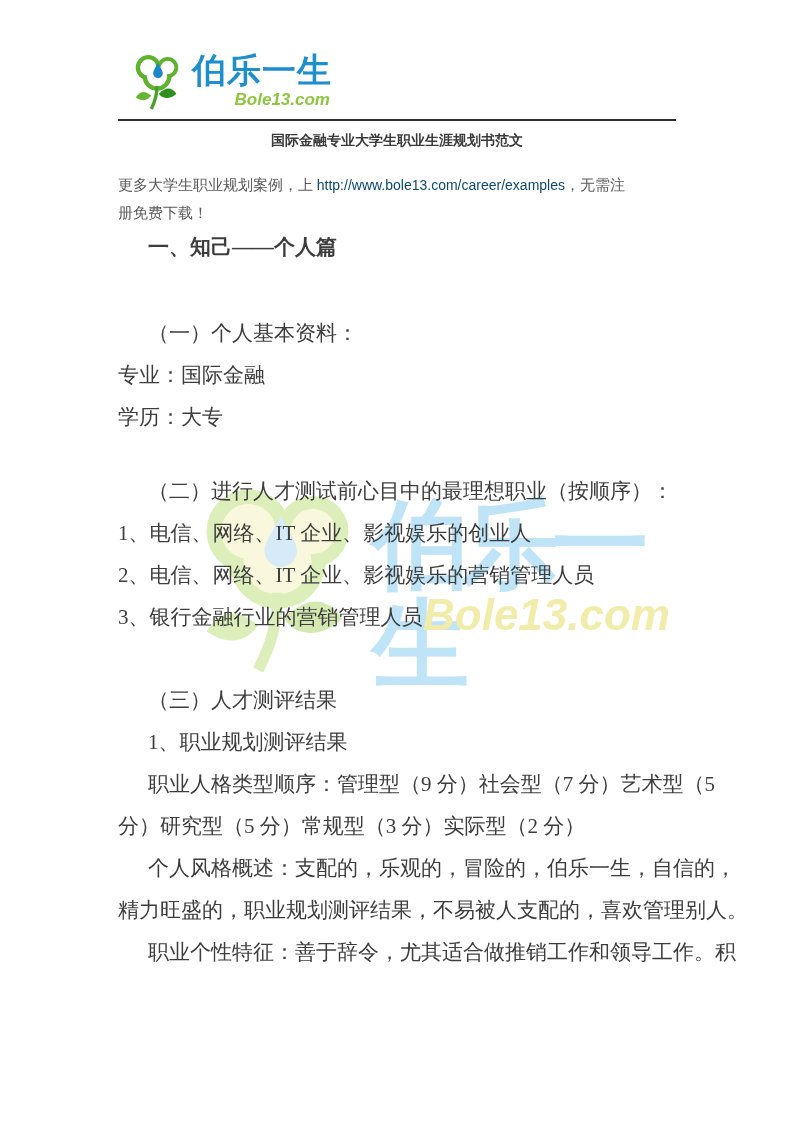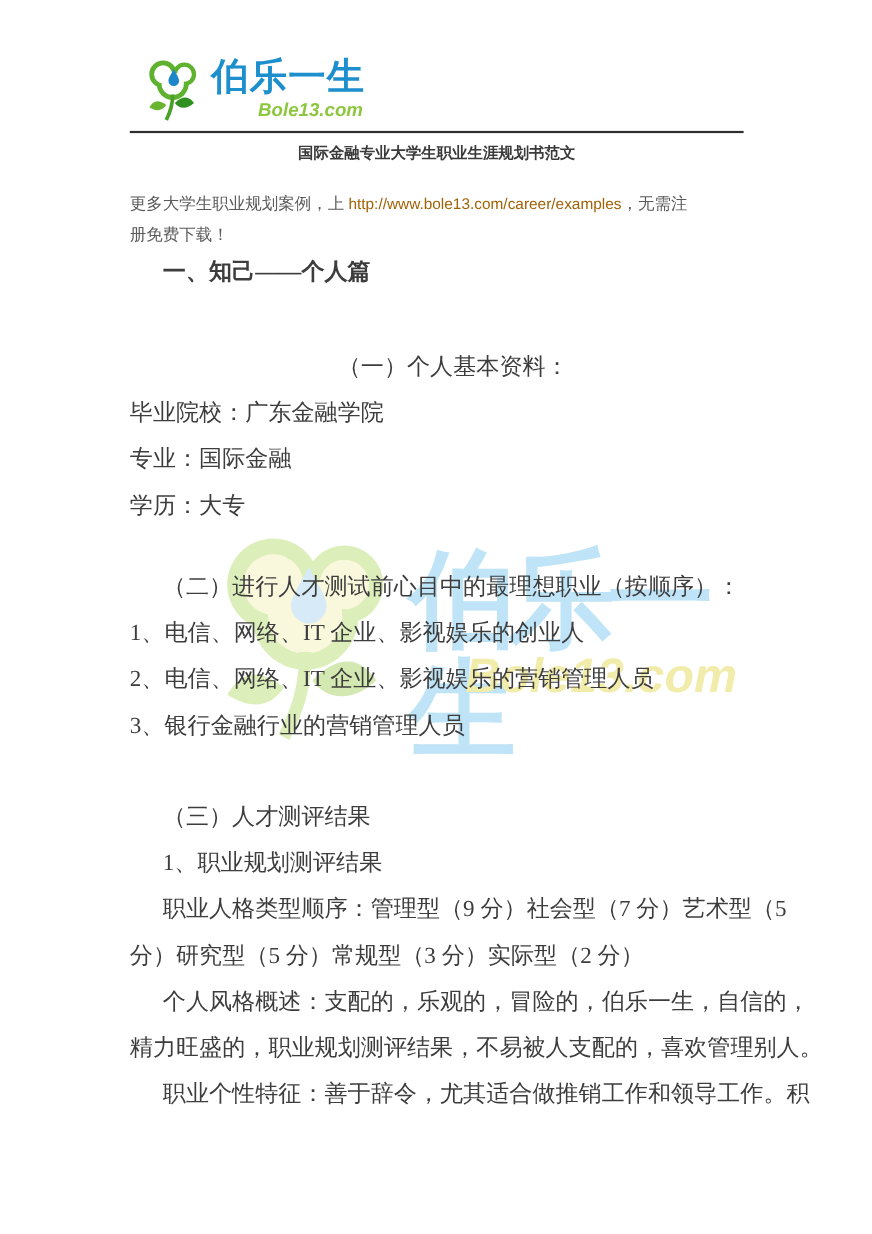--- a/index.html
+++ b/index.html
@@ -31,28 +31,28 @@
     position:absolute;left:118px;top:127px;width:558px;
     text-align:center;font-size:14px;font-weight:bold;line-height:28px;
     color:#3a3a3a;z-index:2;
   }
   .intro{
     position:absolute;left:118px;top:171px;width:560px;
     font-size:15px;line-height:28px;color:#5a5a5a;z-index:2;
   }
   .intro .url{
     font-family:"Liberation Sans","DejaVu Sans",sans-serif;
-    font-size:14px;color:#a16207;text-decoration:none;
+    font-size:14px;color:#0c4a6e;text-decoration:none;
   }
   
   .content{position:absolute;left:118px;top:226px;width:558px;z-index:2;}
   .line{font-size:21px;line-height:42px;white-space:nowrap;}
   .indent{padding-left:30px;}
   .bold{font-weight:bold;}
-  .gap-a{margin-top:44px;text-align:center;}
+  .gap-a{margin-top:44px;}
   .gap-b{margin-top:32px;}
   .gap-c{margin-top:41px;}
   
   .watermark{position:absolute;left:160px;top:483px;width:560px;height:200px;z-index:0;pointer-events:none;}
   .wm-tree{position:absolute;left:0;top:0;width:235px;height:200px;opacity:.85;}
   .wm-cn{
     position:absolute;left:212px;top:12px;
     font-family:"Liberation Sans","DejaVu Sans",sans-serif;
     font-weight:bold;font-size:97px;line-height:100px;letter-spacing:-7px;
     color:#bfe4f7;
@@ -110,21 +110,20 @@
   <div class="doc-title">国际金融专业大学生职业生涯规划书范文</div>
 
   <div class="intro">
     <span>更多大学生职业规划案例，上 </span><a class="url" href="#">http://www.bole13.com/career/examples</a><span>，无需注</span><br>
     <span>册免费下载！</span>
   </div>
 
   <div class="content">
     <div class="line indent bold">一、知己——个人篇</div>
     <div class="line indent gap-a">（一）个人基本资料：</div>
-    <div class="line">毕业院校：广东金融学院</div>
     <div class="line">专业：国际金融</div>
     <div class="line">学历：大专</div>
     <div class="line indent gap-b">（二）进行人才测试前心目中的最理想职业（按顺序）：</div>
     <div class="line">1、电信、网络、IT 企业、影视娱乐的创业人</div>
     <div class="line">2、电信、网络、IT 企业、影视娱乐的营销管理人员</div>
     <div class="line">3、银行金融行业的营销管理人员</div>
     <div class="line indent gap-c">（三）人才测评结果</div>
     <div class="line indent">1、职业规划测评结果</div>
     <div class="line indent">职业人格类型顺序：管理型（9 分）社会型（7 分）艺术型（5</div>
     <div class="line">分）研究型（5 分）常规型（3 分）实际型（2 分）</div>

